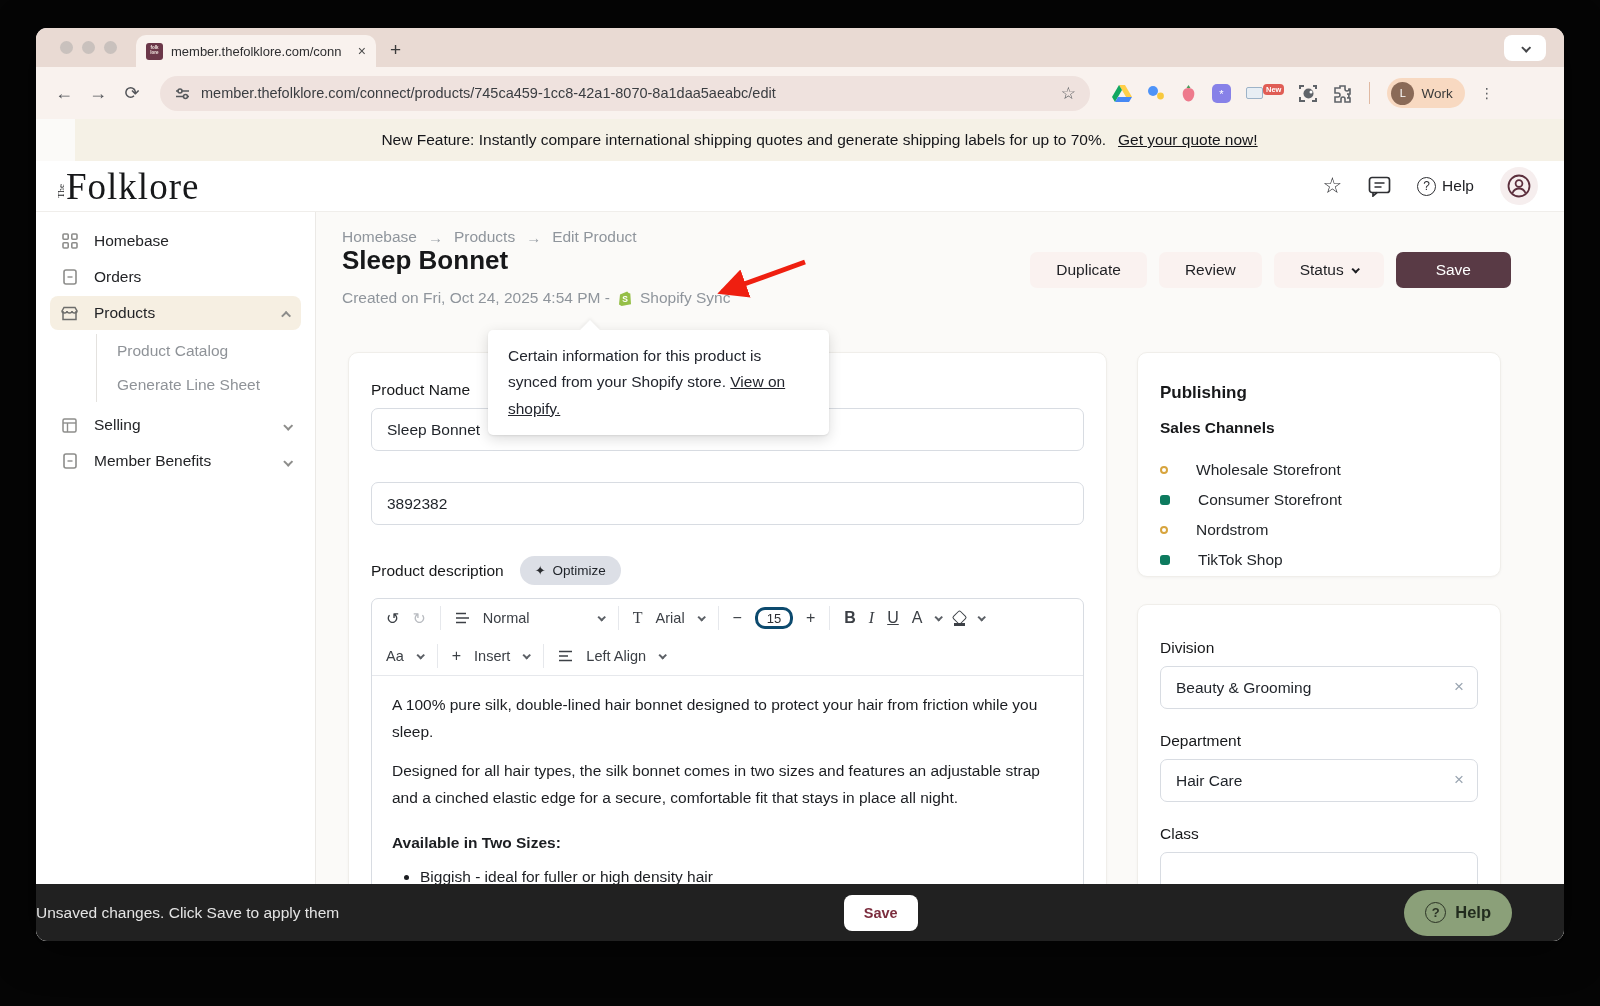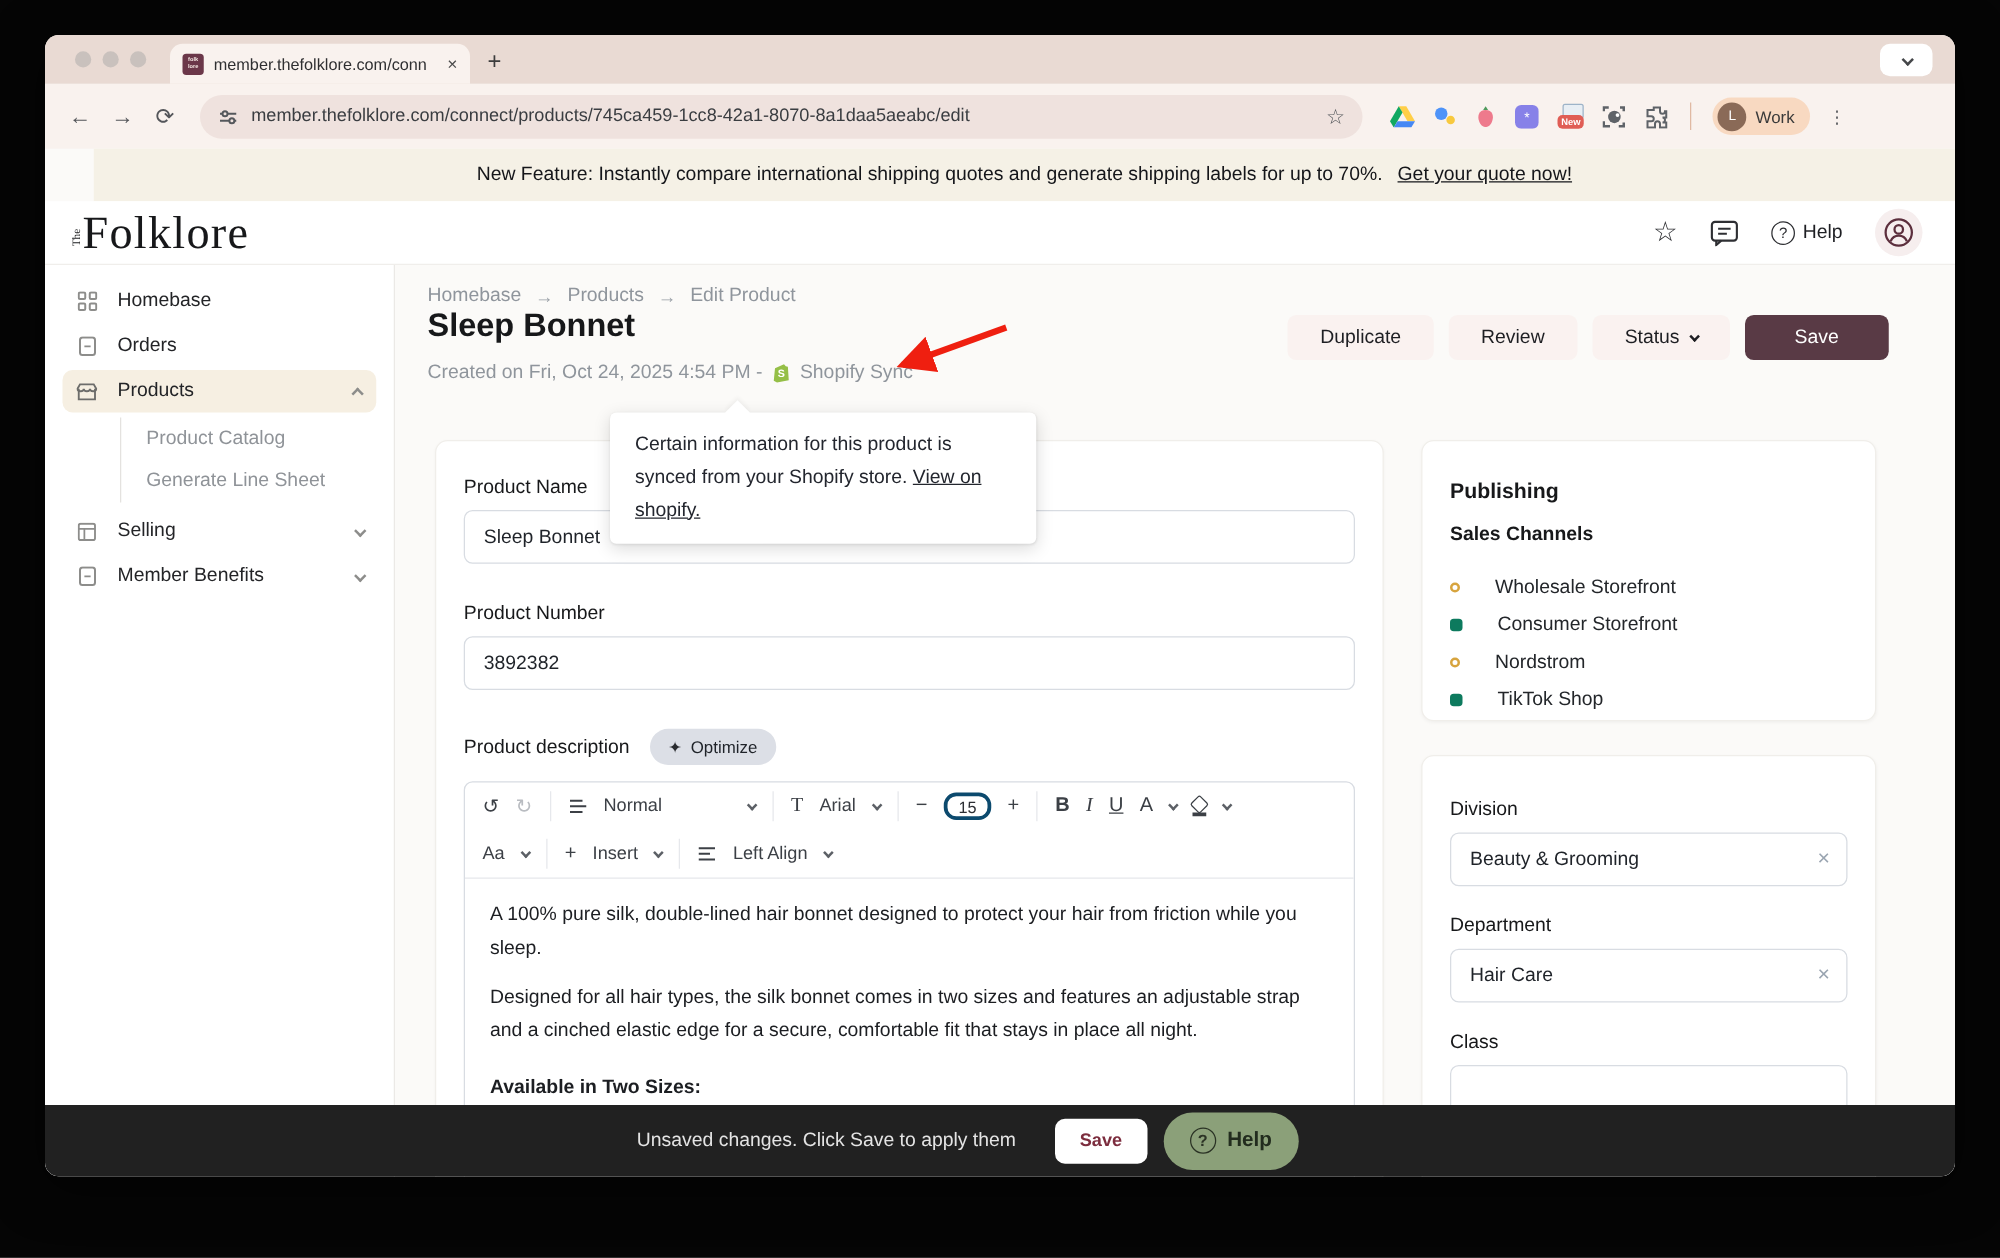--- a/index.html
+++ b/index.html
@@ -31,21 +31,21 @@
   .url-text { font-size:14.5px; color:#3a3d41; flex:1; white-space:nowrap; overflow:hidden; }
   .url-star { font-size:17px; color:#55585c; }
   .extrow { display:flex; align-items:center; gap:15px; margin-left:16px; }
   .chev { display:inline-block; width:7px; height:7px; border-right:2px solid #45474a; border-bottom:2px solid #45474a; transform:rotate(45deg) translateY(-1px); }
   .chev.up { transform:rotate(-135deg) translateY(-2px); }
   .ext-sep { width:1px; height:22px; background:#e0b9a2; margin:0 2px; }
   .profile-chip { background:#f8d9c1; border-radius:15px; height:30px; display:flex; align-items:center; gap:7px; padding:0 12px 0 4px; }
   .profile-avatar { width:23px; height:23px; border-radius:50%; background:#8a6a57; color:#fff; font-size:11px; display:flex; align-items:center; justify-content:center; }
   .profile-name { font-size:13.5px; color:#3a3a3a; }
   .kebab { color:#5b5d60; font-size:14px; letter-spacing:0; line-height:5px; width:12px; text-align:center; }
-  .ext-new { display:flex; flex-direction:column; align-items:flex-end; position:relative; }
+  .ext-new { display:flex; flex-direction:row; align-items:flex-start; position:relative; }
   .ext-new .scr { width:17px; height:12px; background:#e8eef4; border:1px solid #9db3c8; border-radius:2px; }
   .ext-new .badge { margin-top:-3px; background:#e05d55; color:#fff; font-size:7.5px; font-weight:bold; border-radius:4px; padding:1px 3px; }
 
   
   .banner { height:42px; background:#f5f1e6; display:flex; align-items:center; justify-content:center; gap:12px; font-size:15.5px; color:#15161a;margin-left:39px; }
   .banner a { color:#15161a; text-decoration:underline; }
 
   
   .appheader { height:51px; background:#fff; display:flex; align-items:center; padding:0 26px 0 20px; border-bottom:1px solid #f0eeeb; }
   .logo { font-family:"Liberation Serif", serif; font-size:37px; color:#17181a; letter-spacing:1px; display:flex; align-items:baseline; }
@@ -125,21 +125,21 @@
   .clear-x { position:absolute; right:14px; top:11px; font-size:17px; color:#9aa5b1; }
 
   
   .tooltip { position:absolute; left:172px; top:118px; width:341px; background:#fff; border-radius:5px;
     box-shadow:0 1px 2px rgba(0,0,0,.08), 0 4px 14px rgba(0,0,0,.14); padding:13px 20px; font-size:15.5px; color:#23262e; line-height:1.7; z-index:30; }
   .tooltip::before { content:""; position:absolute; top:-7px; left:95px; width:14px; height:14px; background:#fff; transform:rotate(45deg); box-shadow:-2px -2px 3px rgba(0,0,0,.04); }
   .tooltip a { color:#23262e; }
 
   
   .bottombar { position:absolute; left:0; bottom:0; width:100%; height:57px; background:#212121; z-index:40;
-    display:flex; align-items:center; justify-content:center; padding-right:52px; gap:13px; }
+    display:flex; align-items:center; justify-content:space-between; padding-right:52px; gap:13px; }
   .bb-msg { font-size:15.5px; color:#e4e4e4; margin-right:18px; }
   .bb-save { width:74px; height:36px; background:#fff; border-radius:8px; display:flex; align-items:center; justify-content:center; font-size:14.5px; font-weight:600; color:#7c2d3e; }
   .bb-help { height:46px; background:#8ba079; border-radius:23px; display:flex; align-items:center; gap:9px; padding:0 21px; }
   .bb-help .qcircle { border-color:#2b3325; color:#2b3325; width:21px; height:21px; font-size:13px; font-weight:600; }
   .bb-help-label { font-size:16.5px; font-weight:600; color:#222c1e; }
 
   .arrow-overlay { position:absolute; left:0; top:0; z-index:60; pointer-events:none; }
   .shopify-badge { display:inline-flex; }
 </style>
 </head>
@@ -367,21 +367,20 @@
           <div class="btn primary">Save</div>
         </div>
 
         <div class="card card-form">
           <div class="ghost-pill"></div>
           <div class="fgroup">
             <div class="flabel">Product Name</div>
             <input class="tinput" value="Sleep Bonnet" style="">
           </div>
           <div class="fgroup">
-            <div class="flabel">Product Number</div>
             <input class="tinput" value="3892382" style="">
           </div>
           <div class="desc-head">
             <div class="flabel" style="margin-bottom:0;">Product description</div>
             <div class="optimize-pill">
               <span class="spark">✦</span>
               <span>Optimize</span>
             </div>
           </div>
           <div class="editor">

